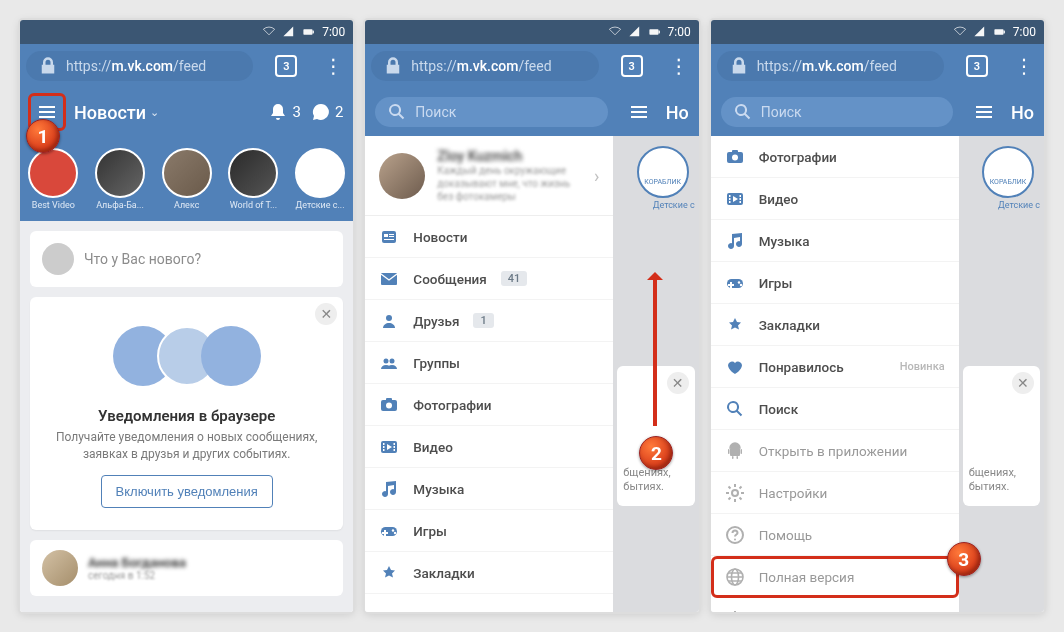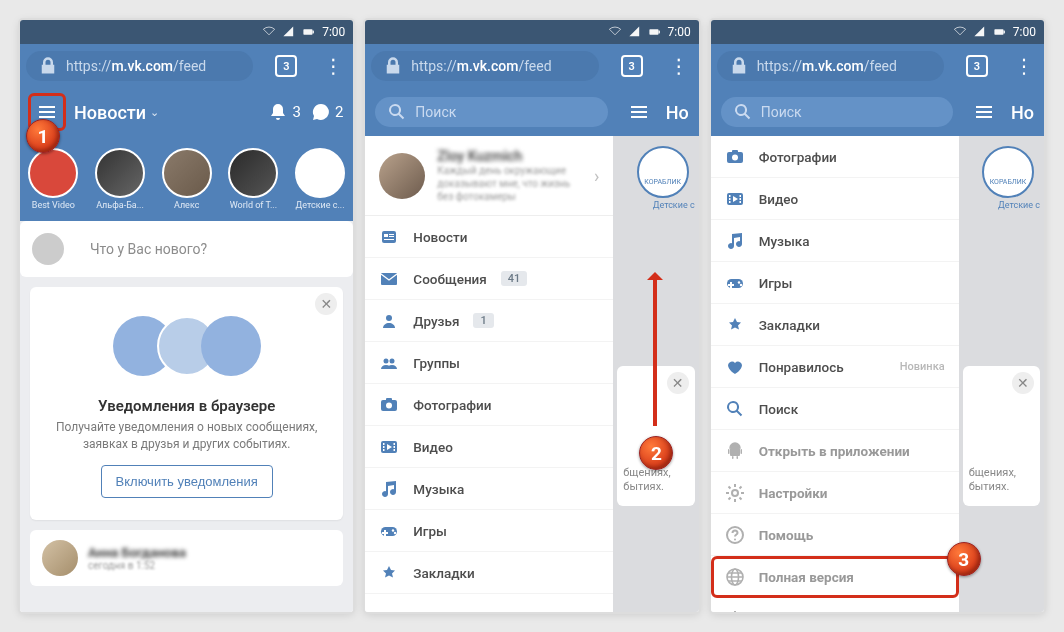--- a/index.html
+++ b/index.html
@@ -27,35 +27,35 @@
   .story .nm{font-size:9px;color:#dfe9f5; white-space:nowrap; overflow:hidden; text-overflow:ellipsis; max-width:60px;}
   .story.red .av{background:#d9483b;}
   .story.ship .av{background:#fff;}
   .card{background:#fff;margin:10px;border-radius:6px;padding:14px;position:relative;box-shadow:0 1px 2px rgba(0,0,0,.06);}
   .closex{position:absolute;top:6px;right:6px;width:22px;height:22px;border-radius:50%;background:#eee;color:#888;display:flex;align-items:center;justify-content:center;font-size:14px;}
   .promo-img{height:90px;display:flex;align-items:center;justify-content:center;}
   .promo-img .p{width:60px;height:60px;border-radius:50%;background:#92b2df;margin:0 -8px;}
   .promo-ttl{text-align:center;font-size:15px;font-weight:600;color:#333;margin-top:6px;}
   .promo-sub{text-align:center;font-size:12px;color:#7a7a7a;line-height:1.4;margin-top:4px;}
   .promo-btn{margin:12px auto 8px;display:block;padding:8px 14px;border-radius:4px;border:1.5px solid #5181b8;background:transparent;color:#5181b8;font-size:13px;font-weight:500;}
-  .postbox{background:#fff;border-radius:6px;padding:12px;display:flex;align-items:center;gap:26px;color:#8c8c8c;font-size:14px;}
+  .postbox{background:#fff;margin:10px;border-radius:6px;padding:12px;display:flex;align-items:center;gap:10px;color:#8c8c8c;font-size:14px;}
   .av32{width:32px;height:32px;border-radius:50%;background:#ccc;}
   .menu-overlay{position:absolute;inset:0;display:flex;}
   .side{width:248px;background:#fff;display:flex;flex-direction:column;}
   .dim{flex:1;background:rgba(0,0,0,.07);position:relative;filter:blur(0.5px);}
   .profile{padding:12px 14px;display:flex;gap:12px;border-bottom:1px solid #eee;align-items:center;}
   .profile .av{width:46px;height:46px;border-radius:50%;background:linear-gradient(135deg,#b9a28c,#6d5b4d);}
   .profile .txt{flex:1;}
   .profile .n{font-size:14px;font-weight:600;color:#4d4d4d;filter:blur(2px);}
   .profile .d{font-size:10px;color:#9a9a9a;line-height:1.3;filter:blur(1.5px);}
   .profile .chv{color:#c0c0c0;font-size:18px;}
   .mitem{height:42px;display:flex;align-items:center;padding:0 14px;gap:14px;border-bottom:1px solid #f3f3f3;font-size:13.5px;color:#4d4d4d;font-weight:500;}
   .mitem .ic{width:20px;height:20px;display:flex;align-items:center;justify-content:center;color:#5181b8;}
   .mitem .ic.gray{color:#b0b0b0;}
-  .mitem.gray{color:#999;font-weight:700;}
+  .mitem.gray{color:#999;font-weight:400;}
   .badge{background:#e5e8ec;color:#6b7986;font-size:11px;padding:1px 7px;border-radius:3px;font-weight:500;}
   .newtag{margin-left:auto;color:#b8b8b8;font-size:11px;}
   .mitem.hl{outline:3px solid #d32e1a;outline-offset:-3px;border-radius:6px;}
   .dim .story-circle{width:52px;height:52px;border-radius:50%;background:#fff;border:2px solid #5181b8;position:absolute;top:10px;right:10px;}
   .dim .txtlabel{position:absolute;top:64px;right:4px;font-size:9px;color:#5181b8;}
   .dim .card2{position:absolute;top:230px;left:4px;right:4px;height:140px;background:#fff;border-radius:6px;}
   .dim .cx{position:absolute;top:236px;right:10px;width:22px;height:22px;border-radius:50%;background:#eee;color:#888;display:flex;align-items:center;justify-content:center;font-size:14px;}
   .dim .blurtxt{position:absolute;left:10px;right:10px;font-size:11px;color:#888;}
   .numcircle{width:34px;height:34px;border-radius:50%;background:radial-gradient(circle at 35% 30%,#ff7a3a,#d63818 70%);color:#fff;font-weight:700;font-size:19px;display:flex;align-items:center;justify-content:center;box-shadow:inset -2px -2px 4px rgba(0,0,0,.3),0 1px 3px rgba(0,0,0,.4);border:1px solid #922;}
   .num-anchor{position:absolute;z-index:50;}

